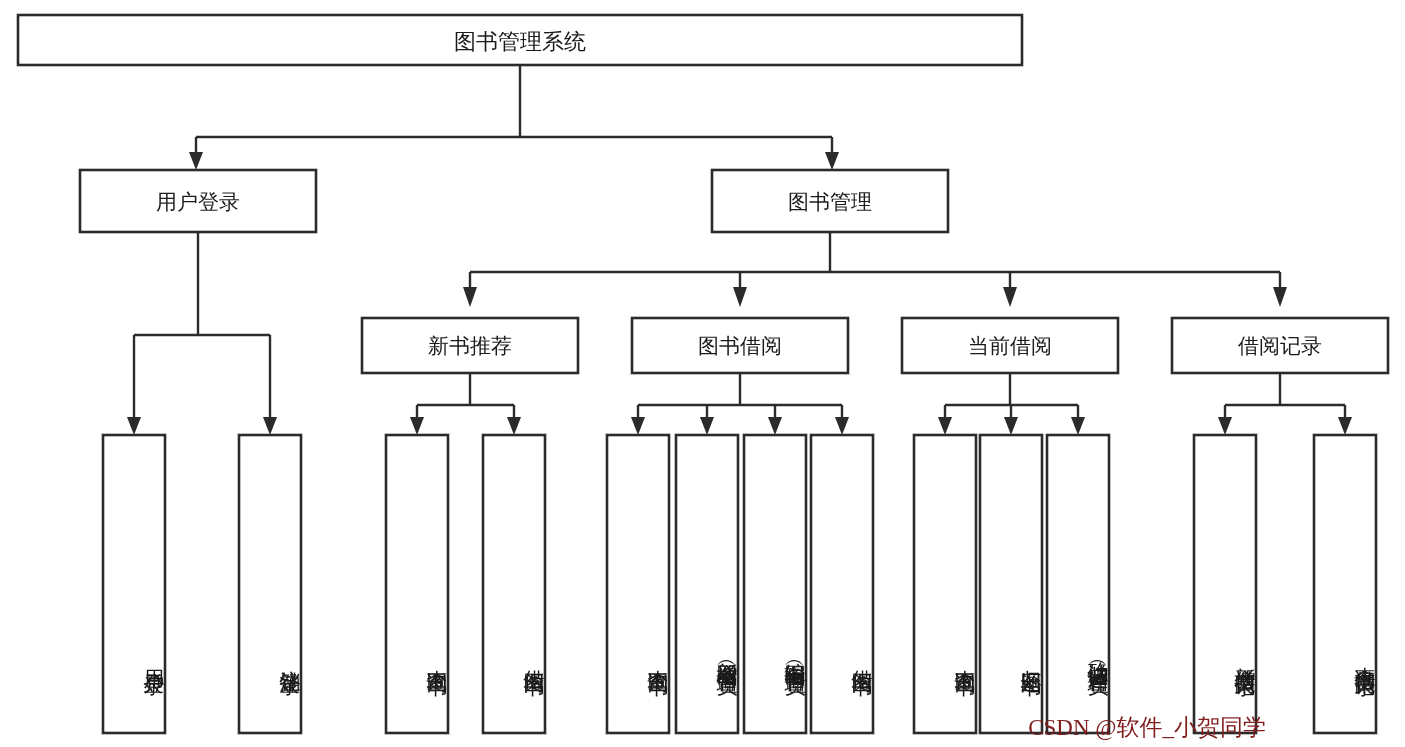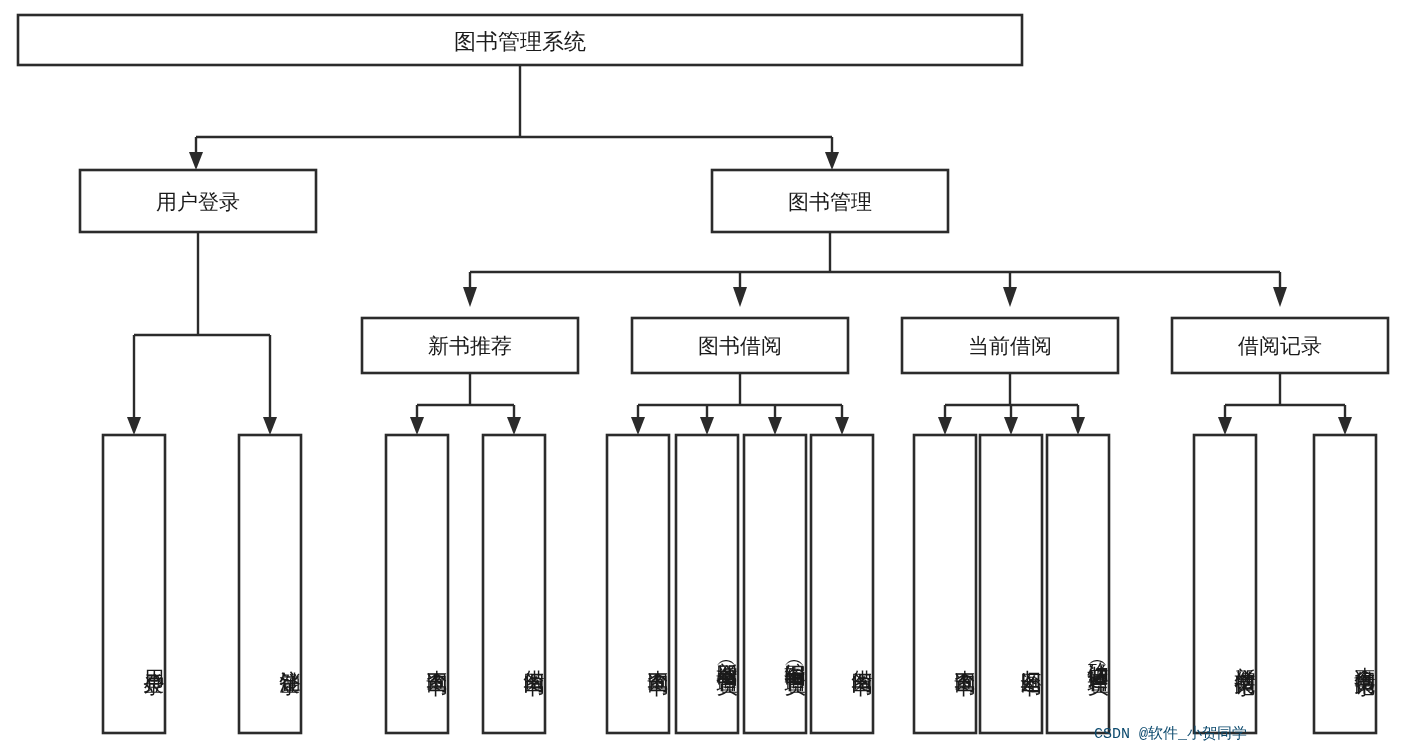--- a/index.html
+++ b/index.html
@@ -12,20 +12,21 @@
     width: 1405px;
     height: 747px;
     font-family: "DejaVu Sans", "Liberation Sans", sans-serif;
     overflow: hidden;
   }
   #diagram-root {
     position: relative;
     width: 1255px;
     height: 747px;
     background: #ffffff;
+    padding-left: 19px;
   }
   svg.diagram {
     position: absolute;
     left: 0;
     top: 0;
     width: 1405px;
     height: 747px;
     display: block;
   }
   .node-box {
@@ -68,23 +69,23 @@
     color: #1a1a1a;
     letter-spacing: 2px;
     white-space: nowrap;
     text-align: center;
     pointer-events: none;
   }
   #watermark {
     position: absolute;
     right: 8px;
     bottom: 4px;
-    font-family: Liberation Mono, monospace;
-    font-size: 15px;
-    color: #0c4a6e;
+    font-family: Liberation Serif, serif;
+    font-size: 23px;
+    color: #7f1d1d;
     white-space: nowrap;
     user-select: none;
   }
 </style>
 </head>
 <body>
 
 <div id="diagram-root">
 
   <svg class="diagram" viewBox="0 0 1405 747" xmlns="http://www.w3.org/2000/svg">

